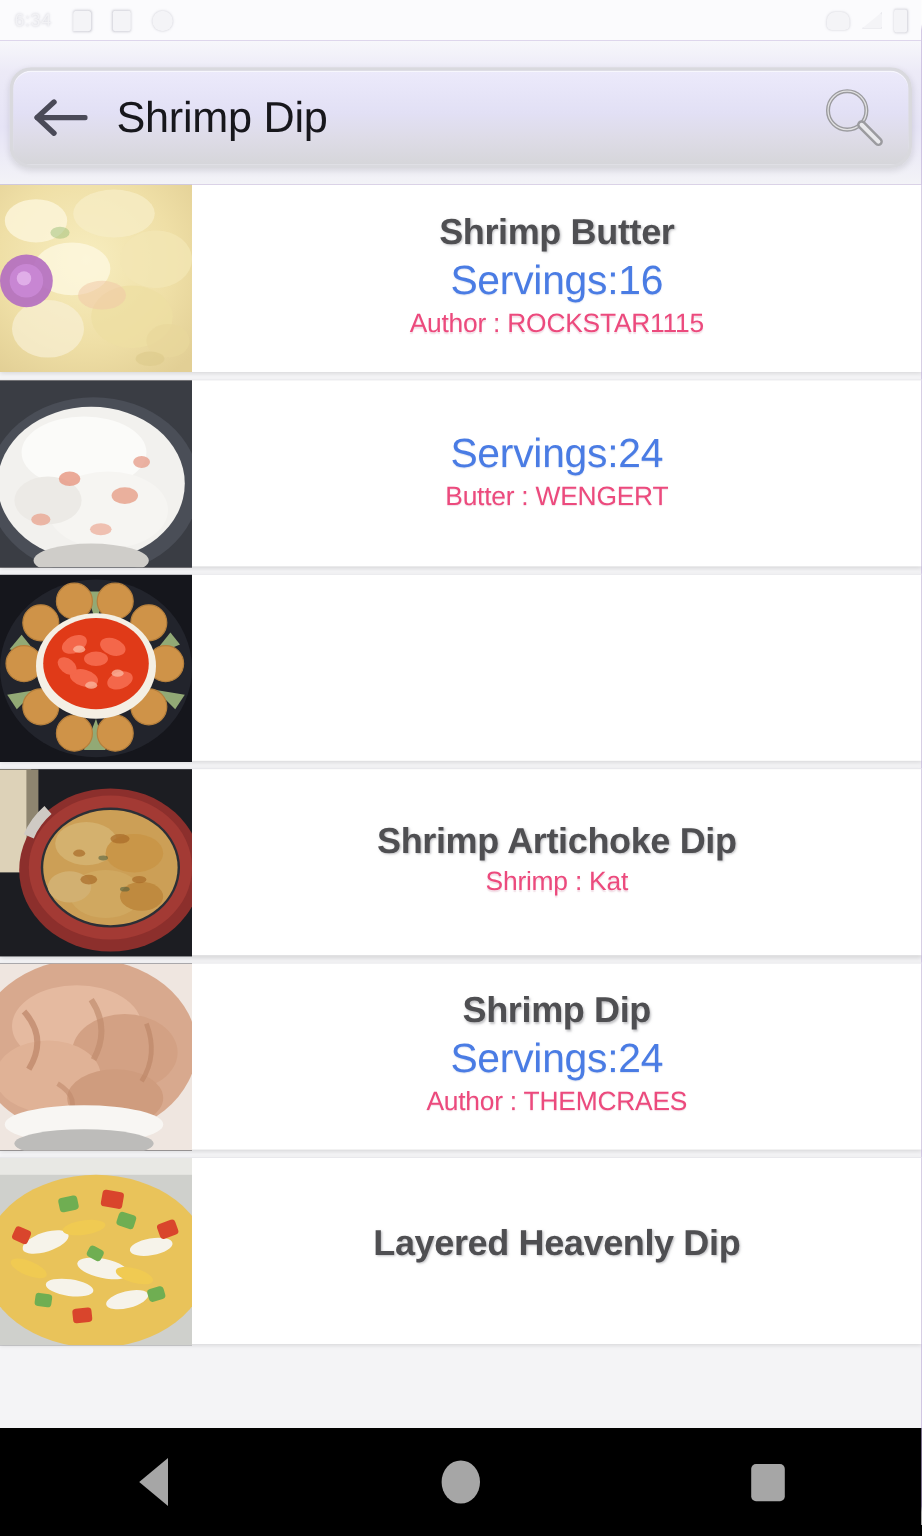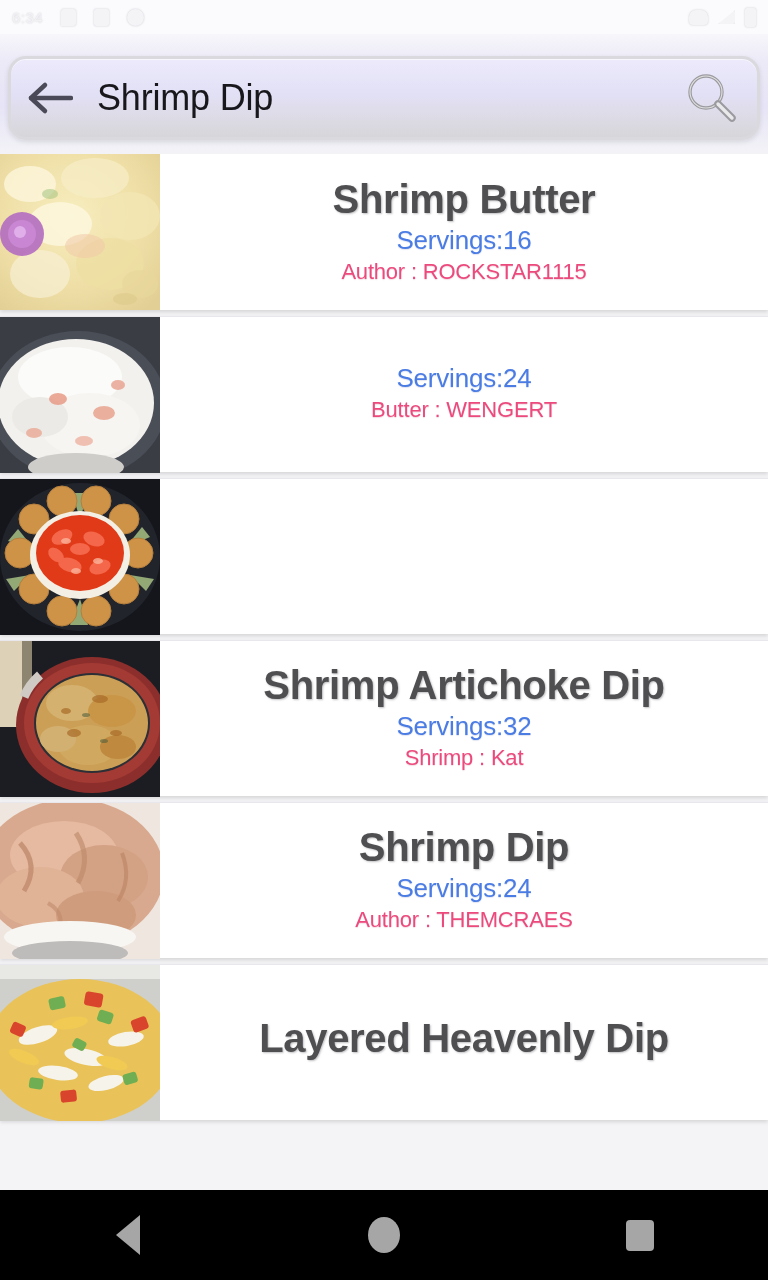--- a/index.html
+++ b/index.html
@@ -74,27 +74,27 @@
   .thumb{
     width:160px; height:156px; flex:0 0 160px; overflow:hidden;
     background:#2b2b30; position:relative;
   }
   .info{
     flex:1 1 auto; display:flex; flex-direction:column;
     align-items:center; justify-content:center; gap:3px;
     padding:4px 10px 8px 10px;
   }
   .r-title{
-    font-size:40px; font-weight:bold; color:#4f4f52;
+    font-size:30px; font-weight:bold; color:#4f4f52;
     text-shadow:1px 1px 2px rgba(140,140,145,.55);
     letter-spacing:-.3px; line-height:1.15; text-align:center;
     white-space:nowrap;
   }
   .r-serv{
-    font-size:26px; color:#4a7ce4; font-weight:400; letter-spacing:-.2px;
+    font-size:34px; color:#4a7ce4; font-weight:400; letter-spacing:-.2px;
     text-shadow:0 1px 1px rgba(180,190,220,.4);
   }
   .r-auth{
     font-size:22px; color:#ec4a7d; font-weight:400; letter-spacing:-.2px;
     text-shadow:0 1px 1px rgba(220,170,190,.4);
   }
 
   
   .navbar{
     position:absolute; bottom:0; left:0; width:768px; height:90px;
@@ -271,21 +271,20 @@
               <ellipse cx="66" cy="70" rx="5" ry="3"></ellipse>
           </g>
           <g fill="#4a5a3a" opacity=".55">
             <ellipse cx="86" cy="74" rx="4" ry="2"></ellipse>
               <ellipse cx="104" cy="100" rx="4" ry="2"></ellipse>
           </g>
         </svg>
       </div>
       <div class="info">
         <div class="r-title">Shrimp Artichoke Dip</div>
-        <div class="r-serv">Servings:32</div>
         <div class="r-auth">Shrimp : Kat</div>
       </div>
     </div>
 
     <div class="card">
       <div class="thumb">
         <svg width="160" height="156" viewBox="0 0 160 156" preserveAspectRatio="none">
           <rect width="160" height="156" fill="#efe6e0"></rect>
           <ellipse cx="72" cy="70" rx="92" ry="74" fill="#d8a98e"></ellipse>
           <ellipse cx="64" cy="52" rx="54" ry="34" fill="#e5baa0"></ellipse>

